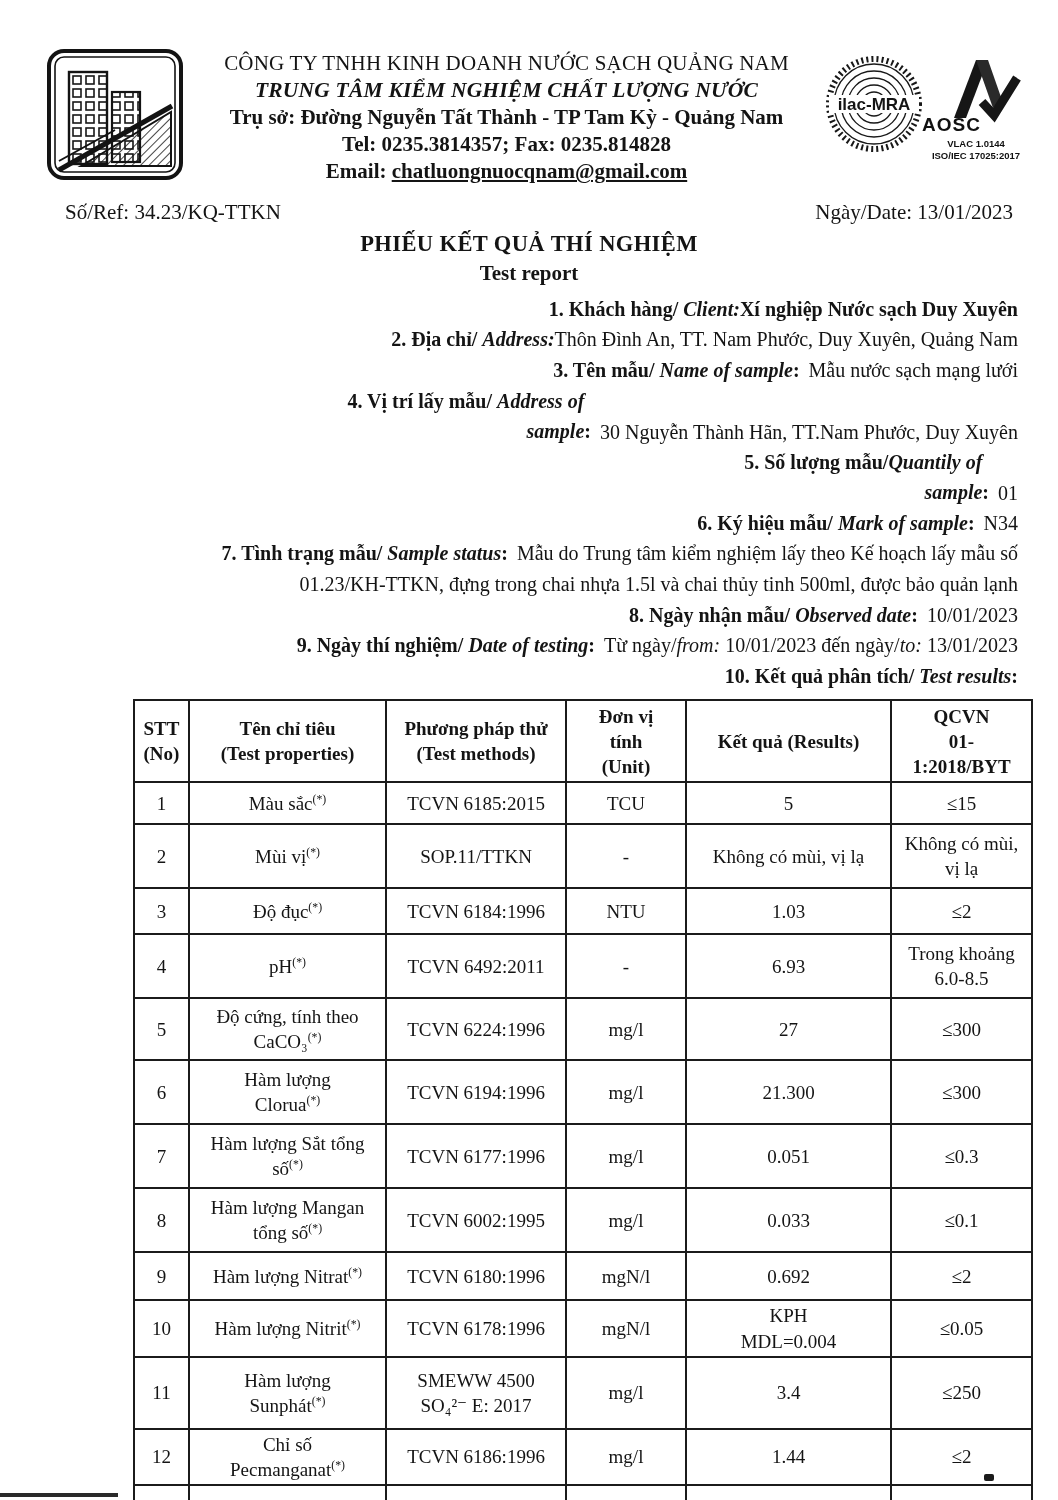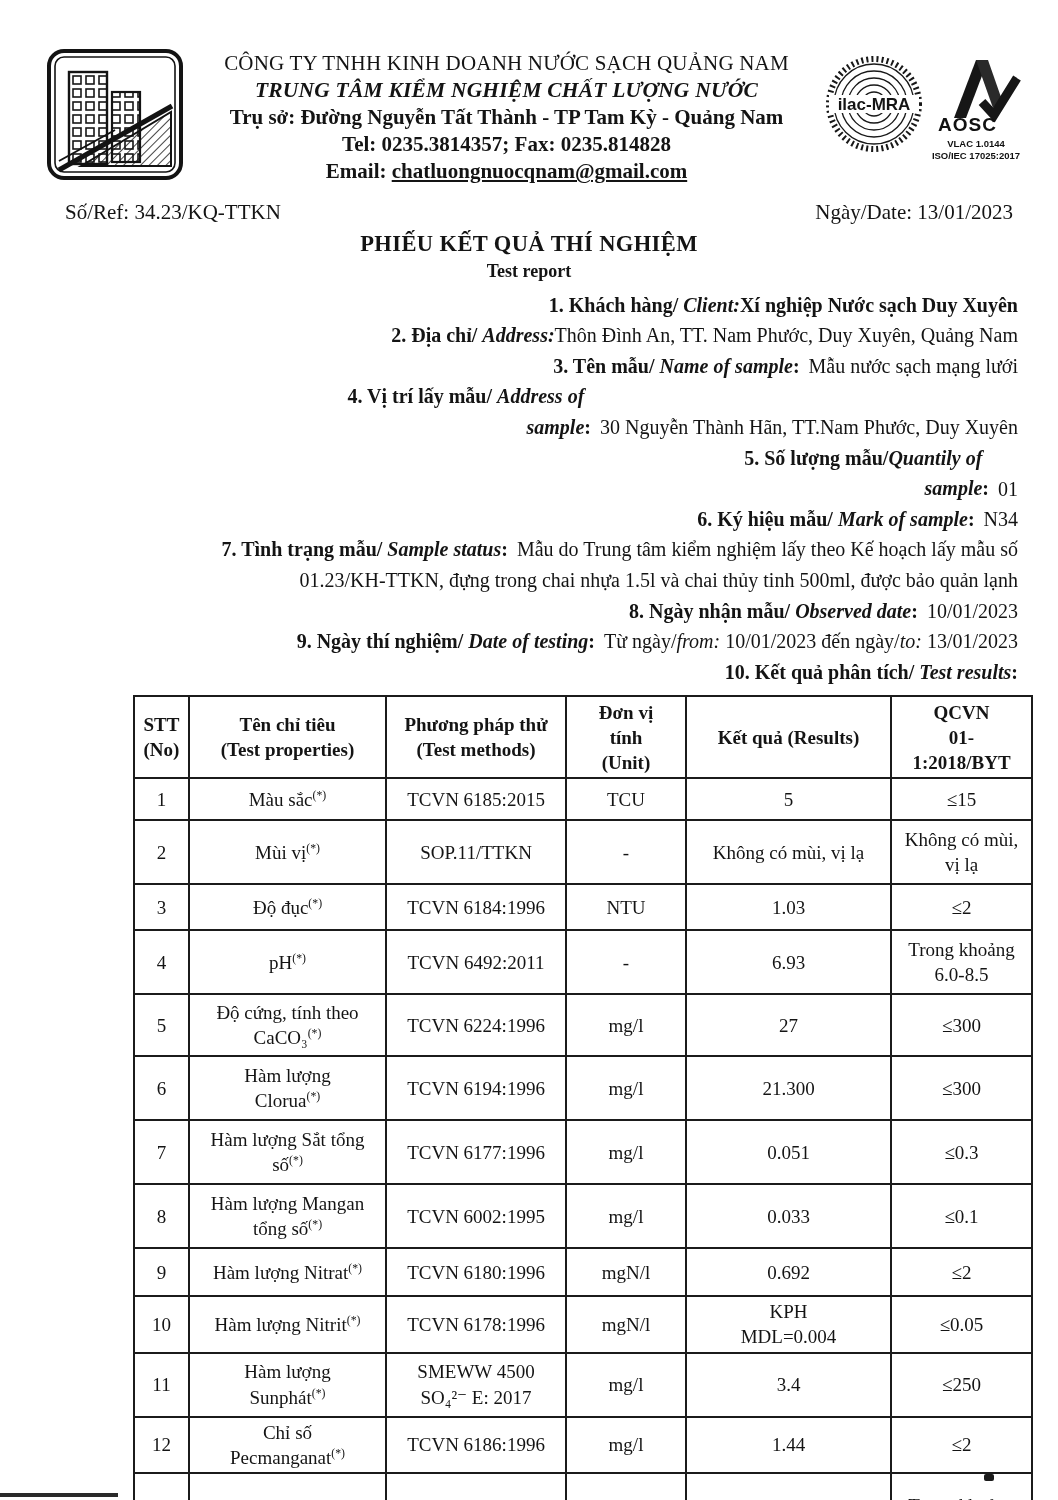--- a/index.html
+++ b/index.html
@@ -12,29 +12,29 @@
   .hdr{display:flex;align-items:flex-start;padding:48px 20px 0 45px;}
   .hdr-logo{flex:0 0 142px;}
   .hdr-center{flex:1 1 auto;text-align:center;line-height:1.28;padding-top:2px;}
   .hdr-line1{font-size:21px;letter-spacing:.2px;}
   .hdr-line2{font-size:21.5px;font-weight:bold;letter-spacing:.2px;font-style:italic;}
   .hdr-line3,.hdr-line4,.hdr-line5{font-size:21px;font-weight:bold;}
   .hdr-line5 .email{text-decoration:underline;}
   .hdr-right{flex:0 0 212px;display:flex;align-items:flex-start;padding-top:6px;}
   .aosc-block{text-align:center;width:108px;}
   .aosc-wrap{position:relative;width:104px;height:80px;}
-  .aosc-label{position:absolute;left:16px;bottom:-2px;font-family:"Liberation Sans",sans-serif;
+  .aosc-label{position:absolute;left:0;bottom:-2px;font-family:"Liberation Sans",sans-serif;
     font-size:19px;font-weight:bold;letter-spacing:1px;color:#111;}
   .cert{font-family:"Liberation Sans",sans-serif;font-weight:bold;font-size:9.5px;
     line-height:1.3;color:#111;margin-top:4px;white-space:nowrap;}
   
   .refrow{display:flex;justify-content:space-between;padding:14px 45px 0 65px;font-size:21px;}
   .title-block{text-align:center;margin-top:4px;line-height:1.35;}
   .title-vi{font-size:22.5px;font-weight:bold;letter-spacing:.4px;}
-  .title-en{font-size:18px;font-weight:bold;}
+  .title-en{font-size:21px;font-weight:bold;}
   
   .info{padding:6px 40px 0 65px;font-size:20px;line-height:1.53;text-align:right;}
   .info-line{text-indent:35px;}
   .lbl{font-weight:bold;}
   .lbl-fix{display:inline-block;font-weight:bold;}
   .w1{width:235px;}
   .w2{width:330px;}
   .it{font-style:italic;}
   .colon{font-weight:bold;margin-right:9px;}
   .vb{font-weight:bold;}
@@ -379,21 +379,21 @@
             <div>mgN/l</div>
           </td>
           <td>
             <div>KPH</div>
             <div>MDL=0.004</div>
           </td>
           <td>
             <div>≤0.05</div>
           </td>
         </tr>
-        <tr style="height: 64px;">
+        <tr style="height: 72px;">
           <td>
             <div>11</div>
           </td>
           <td>
             <div>Hàm lượng</div>
             <div>Sunphát<sup>(*)</sup></div>
           </td>
           <td>
             <div>SMEWW 4500</div>
             <div>SO₄²⁻ E: 2017</div>

